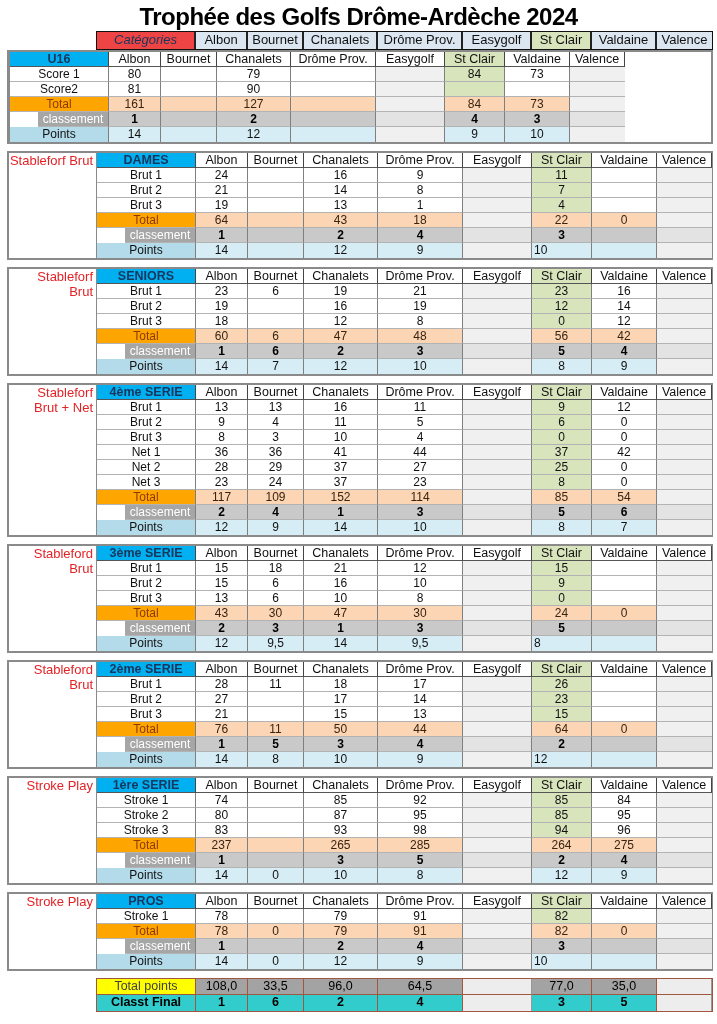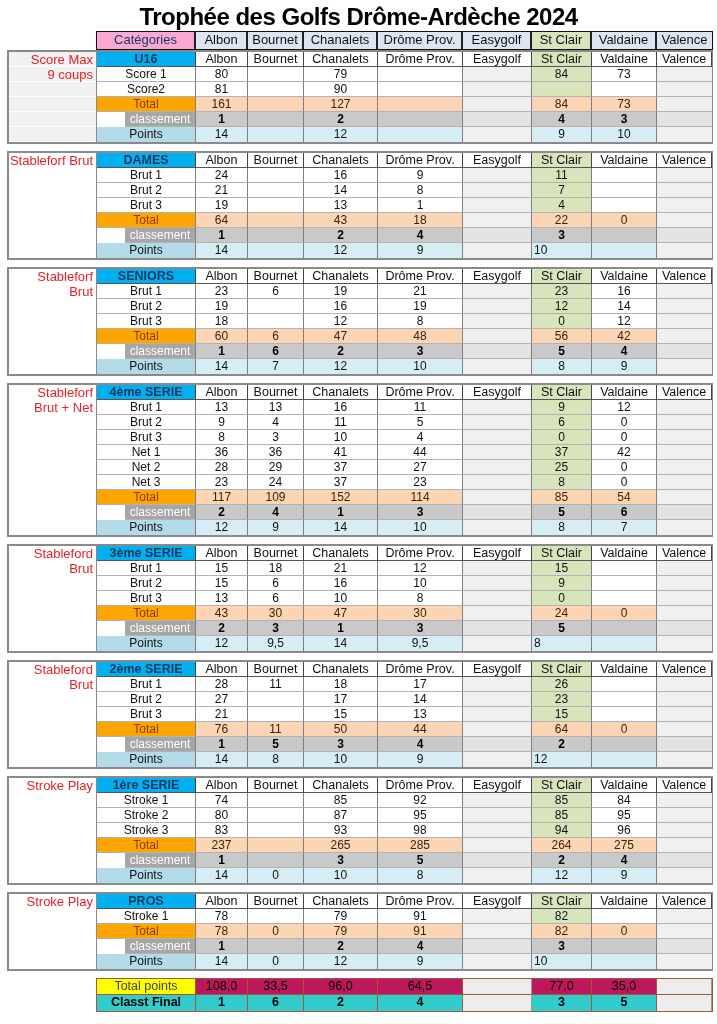--- a/index.html
+++ b/index.html
@@ -13,21 +13,21 @@
 
   
   .grid-row { display:grid;
     grid-template-columns:99px 52px 56px 74px 85px 69px 60px 65px 55px; }
 
   
   .top-header { margin-left:96px; width:617px; border:1px solid #111; }
   .top-header .cell { height:17px; line-height:16px; font-size:13px; text-align:center;
     background:#dce6f1; border-right:2px solid #222; border-bottom:0; overflow:hidden; }
   .top-header .cell:last-child { border-right:0; }
-  .top-header .hcat { background:#f9a8d4; color:#17365d; }
+  .top-header .hcat { background:#ef4444; color:#17365d;font-style:italic; }
   .top-header .hgreen { background:#d8e4bc; }
 
   
   .section { display:flex; margin-left:7px; margin-bottom:7px; width:706px;
              border:2px solid #8a8a8a; background:#fff; }
   .side { width:87px; padding-right:3px; display:flex; flex-direction:column;
           align-items:flex-end; color:#e32226; font-size:13px; }
   .side span { white-space:nowrap; line-height:15px; height:15px; }
   .side.striped { background:repeating-linear-gradient(to bottom,
           #f1f1f1 0px, #f1f1f1 14px, #ffffff 14px, #ffffff 15px); }
@@ -56,21 +56,21 @@
   .r-points .gcell { background:#f0f0f0; }
   .cell.left-val { text-align:left; padding-left:2px; }
 
   
   .totals { margin-left:96px; width:617px; margin-top:7px; border:1px solid #a0563f; }
   .totals .cell { height:16px; line-height:15px; font-size:12.5px;
      border-right:1px solid #a0563f; border-bottom:1px solid #a0563f; }
   .totals .row { height:16px; }
   .totals .row:last-child .cell { border-bottom:0; }
   .t-points .lab { background:#ffff00; color:#404040; }
-  .t-points .val { background:#be185d; color:#000; }
+  .t-points .val { background:#a3a3a3; color:#000; }
   .t-points .gcell { background:#ededed; border-right:1px solid #999; }
   .t-final .lab { background:#33cccc; color:#000; font-weight:bold; }
   .t-final .val { background:#33cccc; color:#000; font-weight:bold; }
   .t-final .gcell { background:#ededed; border-right:1px solid #999; }
 </style>
 </head>
 <body>
 
 <div class="page">
   <div class="title">Trophée des Golfs Drôme-Ardèche 2024</div>
@@ -82,24 +82,20 @@
       <div class="cell ">Chanalets</div>
       <div class="cell ">Drôme Prov.</div>
       <div class="cell ">Easygolf</div>
       <div class="cell hgreen">St Clair</div>
       <div class="cell ">Valdaine</div>
       <div class="cell ">Valence</div>
     </div>
 
   <div id="sections">
       <div class="section">
-        <div class="side striped">
-          <span>Score Max</span>
-          <span>9 coups</span>
-        </div>
         <div class="sgrid">
           <div class="row grid-row r-cat">
             <div class="cell lab">U16</div>
             <div class="cell ">Albon</div>
             <div class="cell ">Bournet</div>
             <div class="cell ">Chanalets</div>
             <div class="cell ">Drôme Prov.</div>
             <div class="cell ">Easygolf</div>
             <div class="cell hgreen">St Clair</div>
             <div class="cell ">Valdaine</div>

